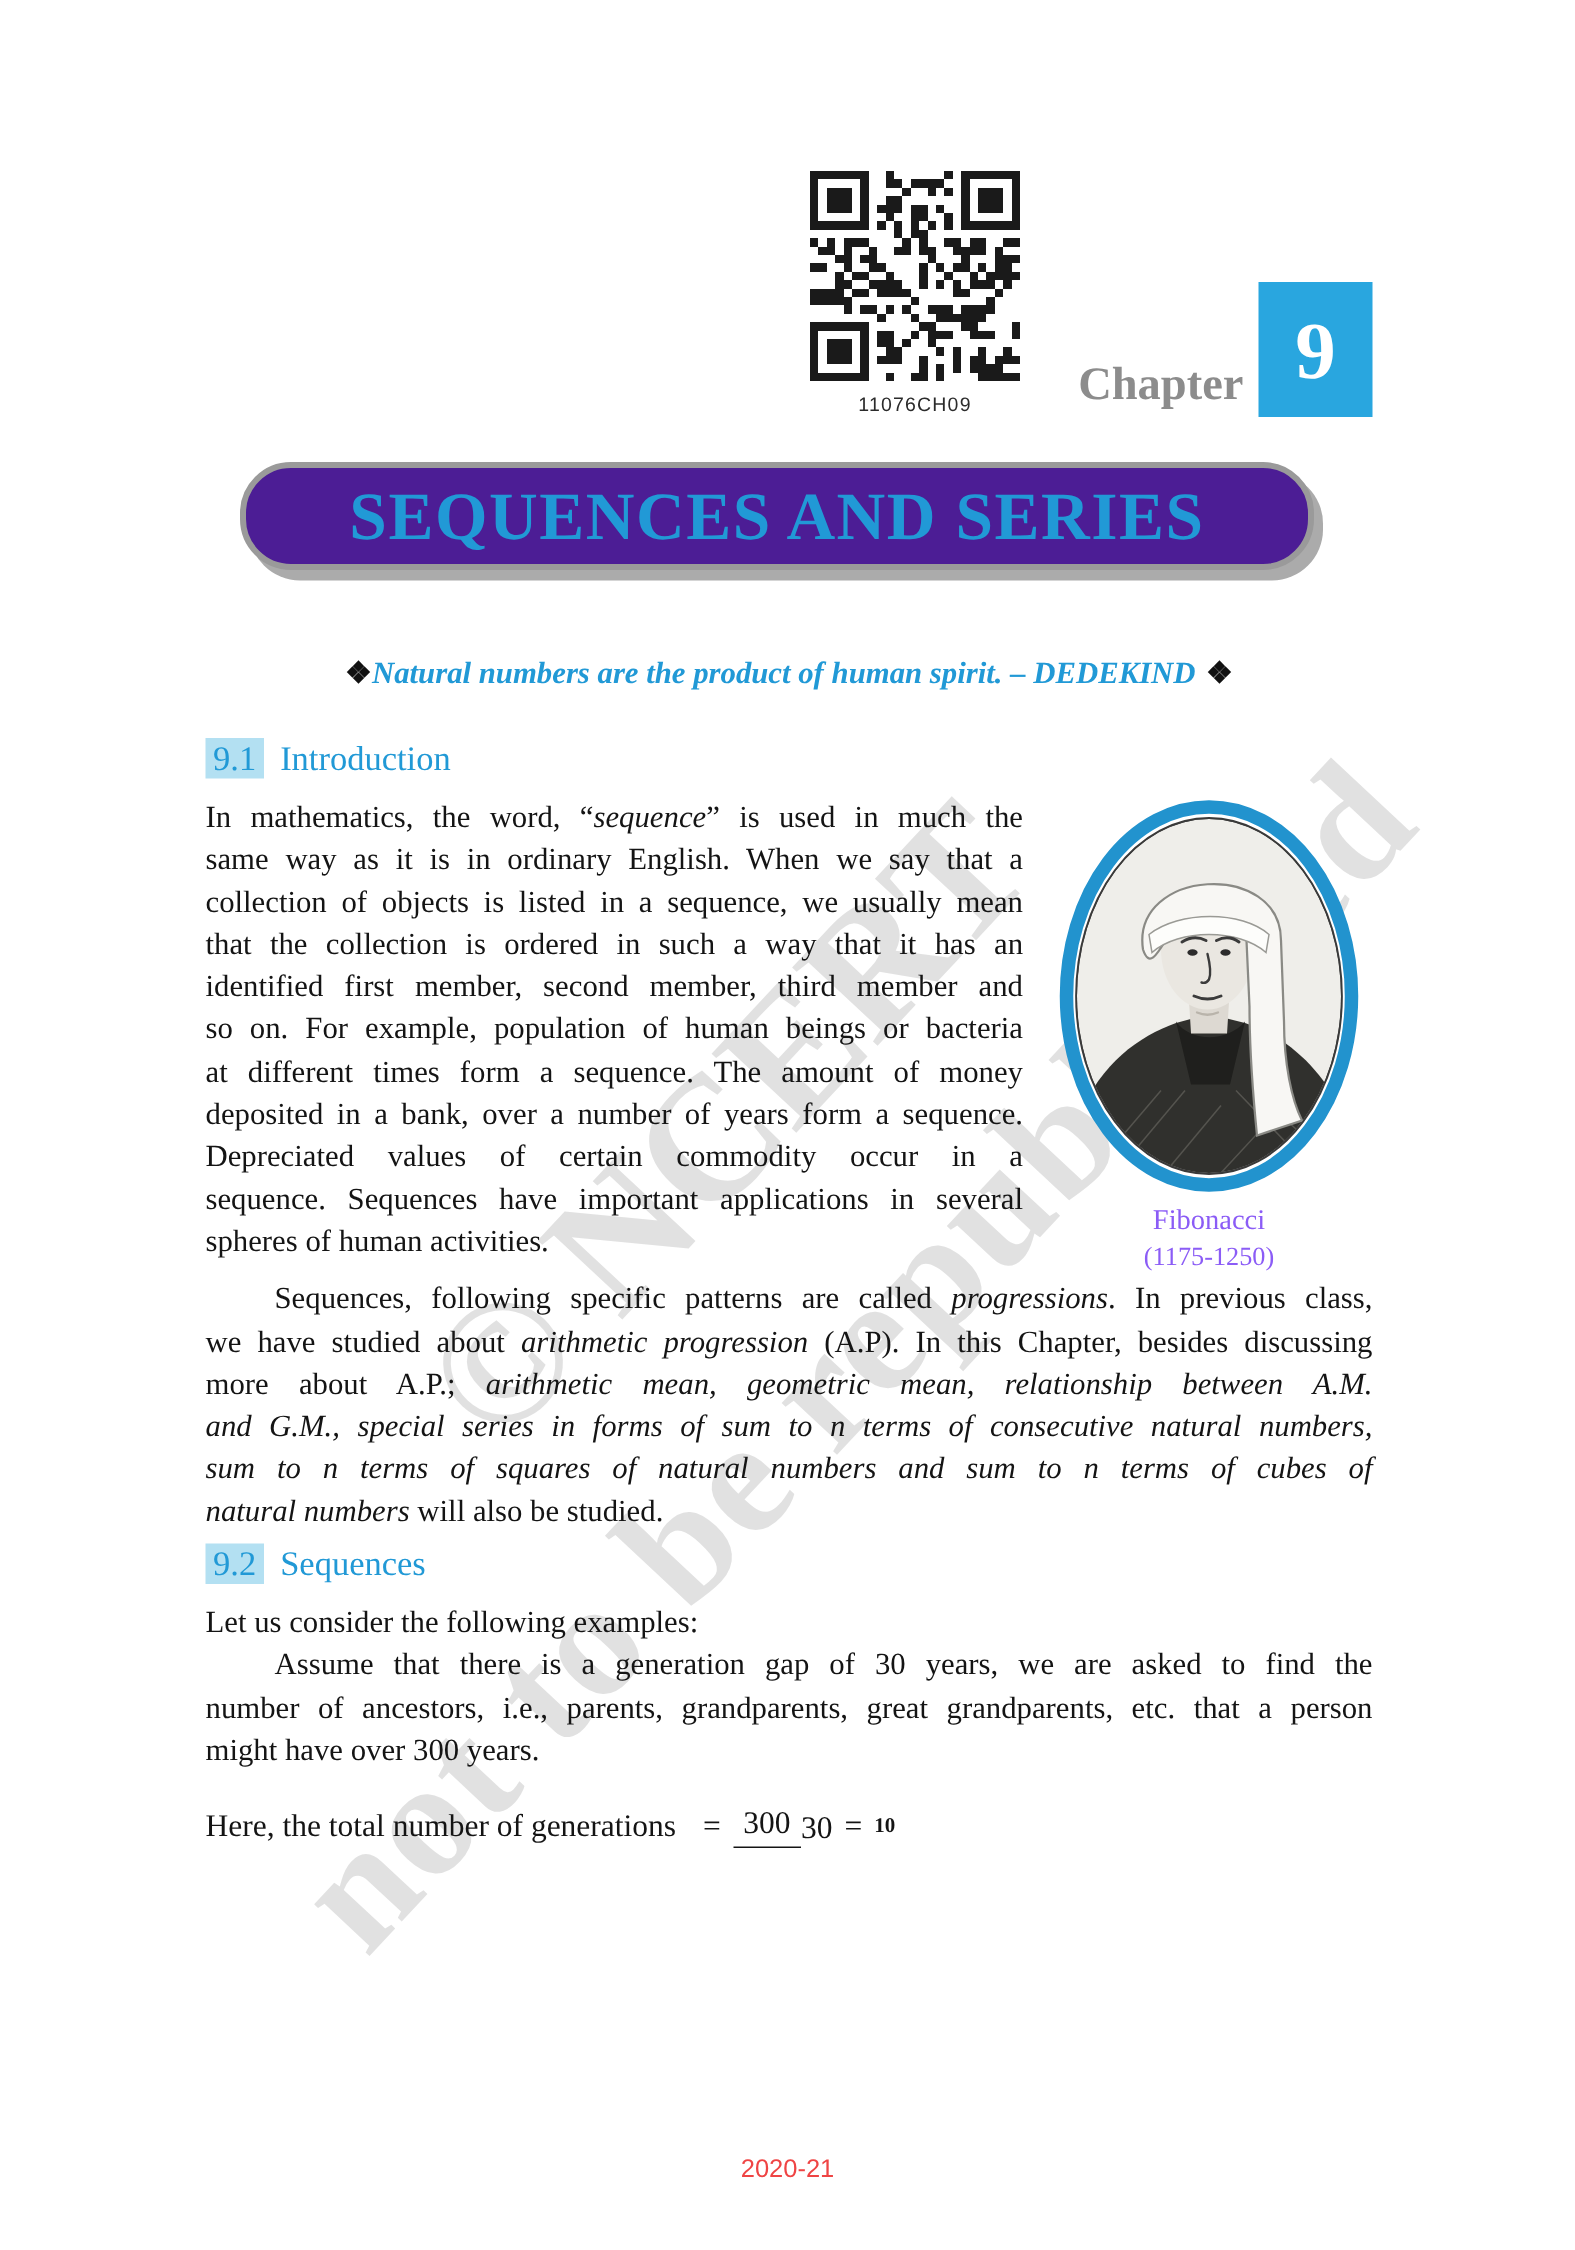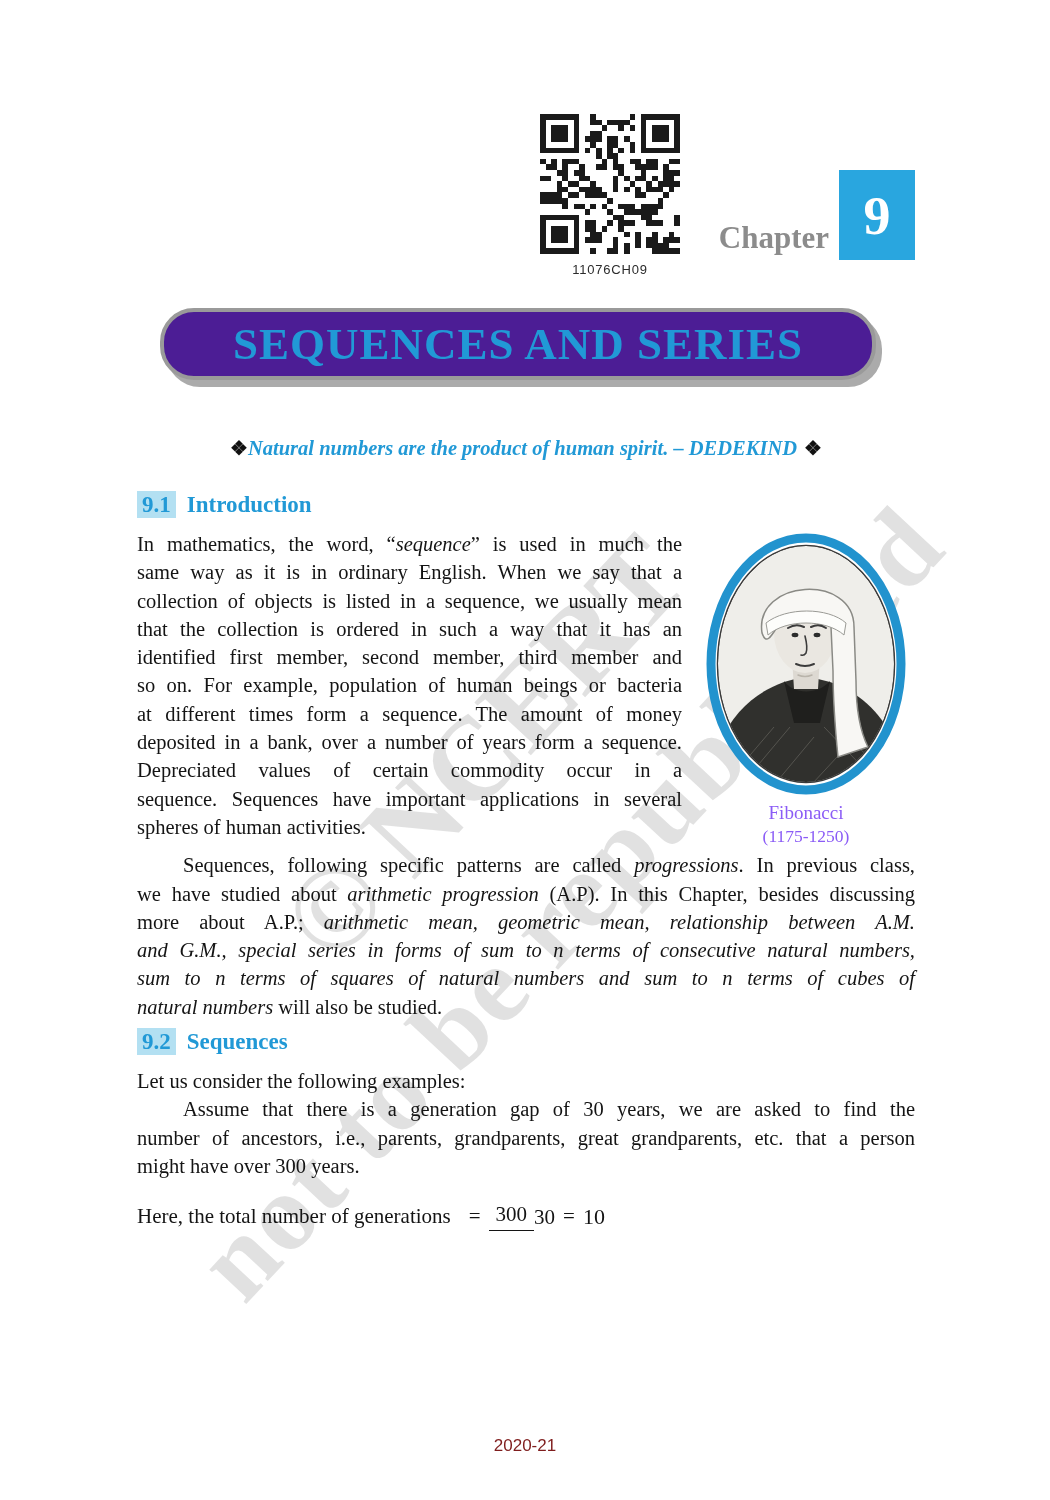--- a/index.html
+++ b/index.html
@@ -16,38 +16,38 @@
       font-family:"Liberation Serif", serif; color:rgba(155,155,155,0.30);
       transform-origin:50% 50%; z-index:0; text-align:center;}
   .wm1{left:225px; top:690px; width:500px; font-size:118px; transform:rotate(-47deg);}
   .wm2{left:-20px; top:840px; width:1180px; font-size:110px; transform:rotate(-47deg); letter-spacing:2px;}
   
   .qr-block{position:absolute; left:540px; top:114px; width:140px; text-align:center; z-index:1;}
   .qr-block svg{display:block; width:140px; height:140px; shape-rendering:crispEdges;}
   .qr-caption{margin-top:8px; font-family:"Liberation Sans", sans-serif; font-size:13px;
               letter-spacing:0.8px; color:#2b2b2b;}
   
-  .chapter-row{position:absolute; top:170px; left:0; width:915px; display:flex;
+  .chapter-row{position:absolute; top:188px; left:0; width:915px; display:flex;
                justify-content:flex-end; align-items:flex-end; gap:10px; z-index:1;}
   .chapter-label{font-size:31px; font-weight:bold; color:var(--label-gray); padding-bottom:4px;}
   .chapter-num{display:block; width:76px; height:90px; background:var(--chapter-box);
                color:#ffffff; font-size:54px; font-weight:bold; text-align:center; line-height:92px;}
   
   .title-box{position:absolute; left:160px; top:308px; width:716px; height:72px;
              border:4px solid #9A9A9A; border-radius:34px; background:#4c1d95;
              box-shadow:6px 7px 0 0 #ABABAB; text-align:center; z-index:1;}
   .title-box span{display:inline-block; line-height:64px; font-size:45px; font-weight:bold;
                   letter-spacing:1px; color:var(--accent);}
   
   .content{position:absolute; left:137px; top:436px; width:778px; z-index:1;}
   .quote{text-align:center; font-size:20.5px; font-weight:bold; font-style:italic;
          color:var(--accent); margin-bottom:32px;}
   .quote .dia{color:#111111; font-style:normal; font-size:20px;}
   .quote .dia.trail{margin-left:7px;}
-  h2.sec{font-size:23px; color:var(--accent); margin:8px 0 12px 0; font-weight:bold;}
+  h2.sec{font-size:23px; color:var(--accent); margin:8px 0 12px 0; font-weight:normal;}
   h2.sec .sec-num{background:var(--highlight); padding:1px 5px;}
   h2.sec .sec-title{margin-left:11px;}
   .para{margin:0;}
   .jline{font-size:20.5px; line-height:28.3px; text-align:justify; text-align-last:justify;}
   .jline.last{text-align-last:left;}
   .jline.indent{text-indent:46px;}
   .para.narrow .jline{width:545px;}
   .para2{margin-top:10px;}
   .sec2{margin-top:16px;}
   .lead{margin-bottom:0;}
@@ -57,24 +57,24 @@
   .figure figcaption{font-weight:normal; color:#8b5cf6;}
   .fig-name{font-size:19px; line-height:24px;}
   .fig-years{font-size:17.5px; line-height:23px;}
   
   .formula{margin-top:22px; display:flex; align-items:center; font-size:21px;}
   .fprefix{margin-right:10px;}
   .feq{margin:0 8px; font-size:21px;}
   .frac{display:inline-flex; flex-direction:row; text-align:center; font-size:21px;}
   .frac .num{border-bottom:1.6px solid #141414; padding:0 7px 3px;}
   .frac .den{padding-top:3px;}
-  .fres{font-size:22px;}
+  .fres{font-size:14px;font-weight:bold;}
   
   .footer{position:absolute; left:0; right:0; top:1436px; text-align:center;
-          font-family:"Liberation Sans", sans-serif; font-size:17px; color:#7f1d1d; z-index:1;}
+          font-family:"Liberation Sans", sans-serif; font-size:17px; color:#ef4444; z-index:1;}
 </style>
 </head>
 <body>
 
 <div class="page">
 
   <span class="wm wm1">© NCERT</span>
   <span class="wm wm2">not to be republished</span>
 
   <div class="qr-block">

